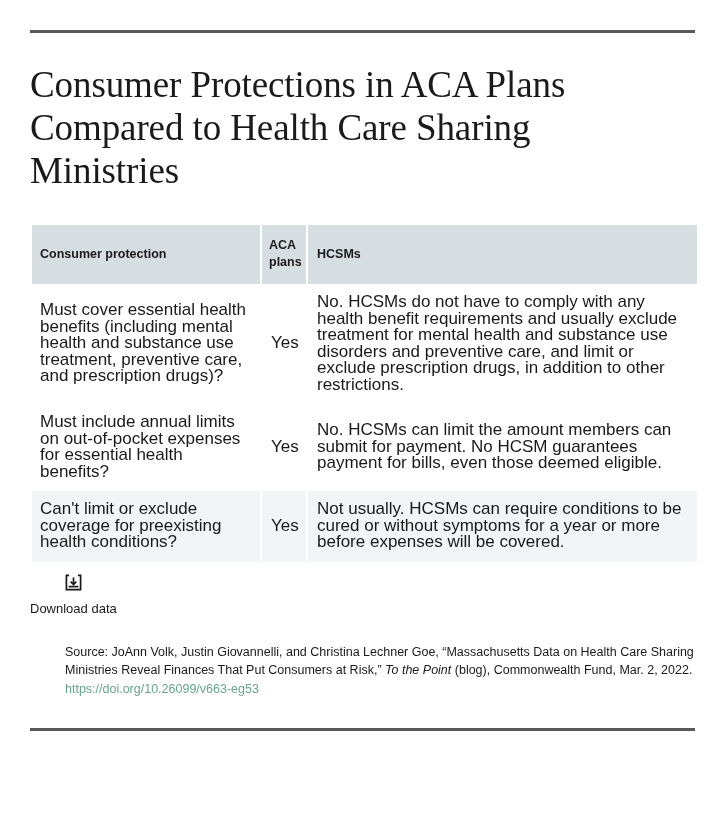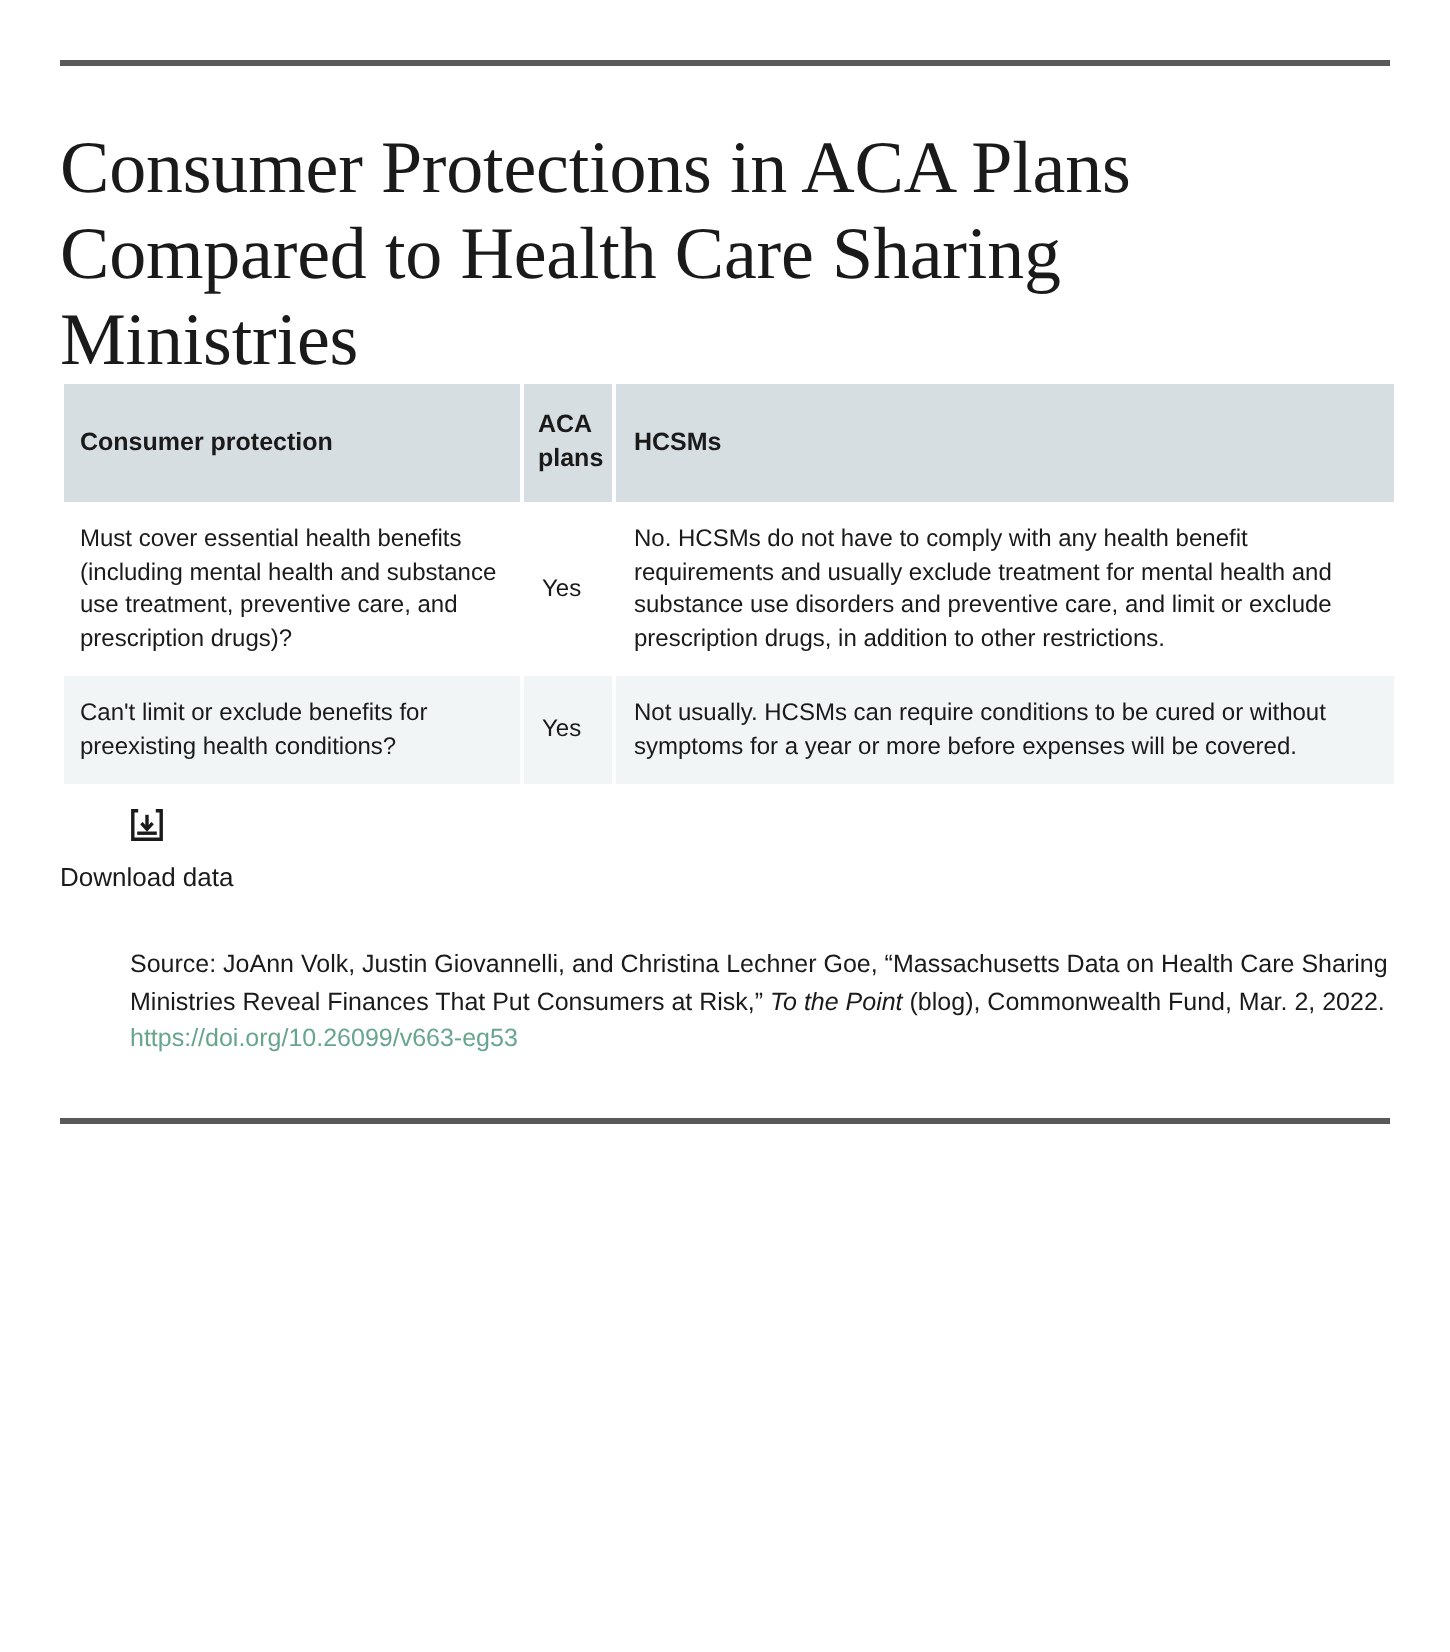--- a/index.html
+++ b/index.html
@@ -50,20 +50,21 @@
     line-height: 43px;
     font-weight: 400;
     color: #1a1a1a;
     letter-spacing: -0.1px;
     margin: 30px 0 0 0;
     width: 600px;
   }
 
   
   .table-wrap {
+    margin-top: 33px;
     width: 665px;
   }
   table.data {
     border-collapse: separate;
     border-spacing: 2px 0;
     width: 665px;
     table-layout: fixed;
     font-size: 12.5px;
   }
   table.data col.c1 { width: 228px; }
@@ -88,21 +89,21 @@
   table.data thead th.h3 {
     padding-left: 9px;
   }
 
   table.data tbody td {
     vertical-align: middle;
     padding: 10px 8px 11px 8px;
     line-height: 16.5px;
     color: #1a1a1a;
     background: #ffffff;
-    font-size: 12px;
+    font-size: 17px;
   }
   table.data tbody tr.alt td {
     background: #f1f5f6;
   }
   table.data tbody td.c-aca {
     text-align: left;
     padding-left: 9px;
   }
   table.data tbody td.c-hcsm {
     padding-left: 9px;
@@ -178,22 +179,27 @@
             <th class="h2">ACA plans</th>
             <th class="h3">HCSMs</th>
           </tr>
         </thead>
         <tbody>
           <tr>
             <td class="c-prot">Must cover essential health benefits (including mental health and substance use treatment, preventive care, and prescription drugs)?</td>
             <td class="c-aca">Yes</td>
             <td class="c-hcsm">No. HCSMs do not have to comply with any health benefit requirements and usually exclude treatment for mental health and substance use disorders and preventive care, and limit or exclude prescription drugs, in addition to other restrictions.</td>
           </tr>
+          <tr>
+            <td class="c-prot">Must include annual limits on out-of-pocket expenses for essential health benefits?</td>
+            <td class="c-aca">Yes</td>
+            <td class="c-hcsm">No. HCSMs can limit the amount members can submit for payment. No HCSM guarantees payment for bills, even those deemed eligible.</td>
+          </tr>
           <tr class="alt">
-            <td class="c-prot">Can't limit or exclude benefits for preexisting health conditions?</td>
+            <td class="c-prot">Can't limit or exclude coverage for preexisting health conditions?</td>
             <td class="c-aca">Yes</td>
             <td class="c-hcsm">Not usually. HCSMs can require conditions to be cured or without symptoms for a year or more before expenses will be covered.</td>
           </tr>
         </tbody>
       </table>
     </div>
 
     <div class="download">
       <span class="dl-icon">
         <svg viewBox="0 0 17 17" width="17" height="17" aria-hidden="true">

